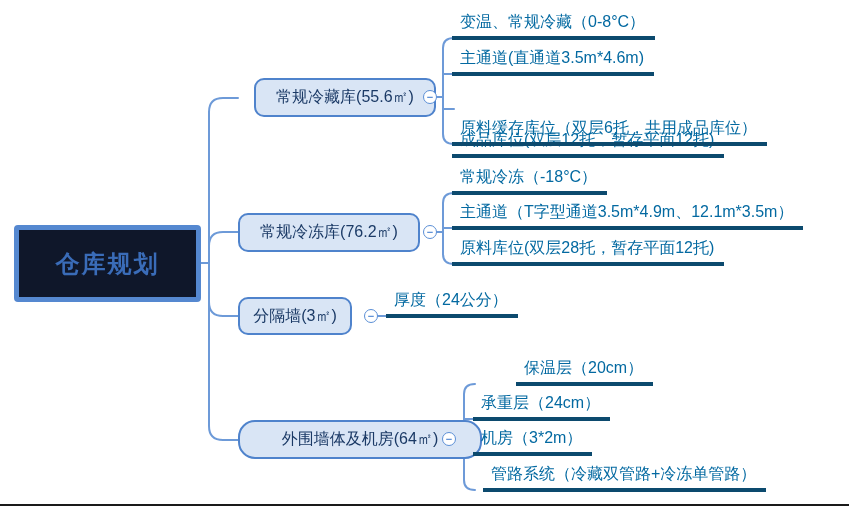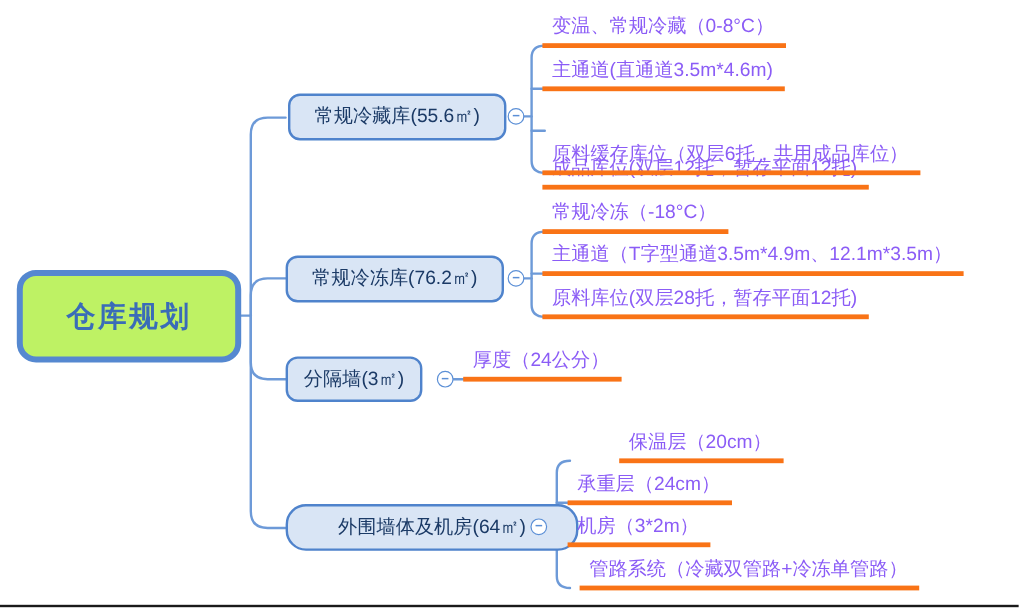--- a/index.html
+++ b/index.html
@@ -10,48 +10,48 @@
   }
   #canvas{position:absolute;inset:0;}
   svg.connectors{position:absolute;left:0;top:0;z-index:1;}
   .node{
     position:absolute;z-index:2;box-sizing:border-box;
     display:flex;align-items:center;justify-content:center;
     white-space:nowrap;
   }
   .root-node{
     left:14px;top:225px;width:187px;height:77px;
-    background:#bef264;border:5px solid #5588d0;border-radius:16px;
+    background:#0f172a;border:5px solid #5588d0;border-radius:4px;
     font-size:24px;font-weight:bold;color:#3a6cb8;letter-spacing:2px;
   }
   .branch-node{
     background:#d9e5f5;border:2px solid #4f83cc;border-radius:10px;
     font-size:16px;color:#1b3a66;font-weight:500;
   }
-  .b1{left:240px;top:78px;width:182px;height:39px;}
+  .b1{left:254px;top:78px;width:182px;height:39px;}
   .b2{left:238px;top:213px;width:182px;height:39px;}
   .b3{left:238px;top:297px;width:114px;height:38px;}
   .b4{left:238px;top:420px;width:244px;height:39px;border-radius:17px;}
   .collapse{
     position:absolute;z-index:3;width:14px;height:14px;box-sizing:border-box;
     background:#ffffff;border:1.5px solid #5b8fd6;border-radius:50%;
     color:#5b8fd6;font-size:11px;line-height:10px;text-align:center;
     display:flex;align-items:center;justify-content:center;cursor:pointer;
     font-weight:bold;padding-bottom:1px;
   }
   .c1{left:423px;top:90px;}
   .c2{left:423px;top:225px;}
   .c3{left:364px;top:309px;}
   .c4{left:442px;top:432px;}
   .subtopic{
     position:absolute;z-index:2;box-sizing:border-box;
     white-space:nowrap;height:29px;
     padding:2px 10px 3px 8px;
-    border-bottom:4px solid #f97316;
-    font-size:16px;color:#8b5cf6;
+    border-bottom:4px solid #0c4a6e;
+    font-size:16px;color:#0369a1;
     display:flex;align-items:flex-end;
   }
   
   .s11{left:452px;top:11px;}
   .s12{left:452px;top:47px;}
   .s13{left:452px;top:82px;margin-top:47px;}
   .s14{left:452px;top:117px;}
   
   .s21{left:452px;top:166px;}
   .s22{left:452px;top:201px;}

